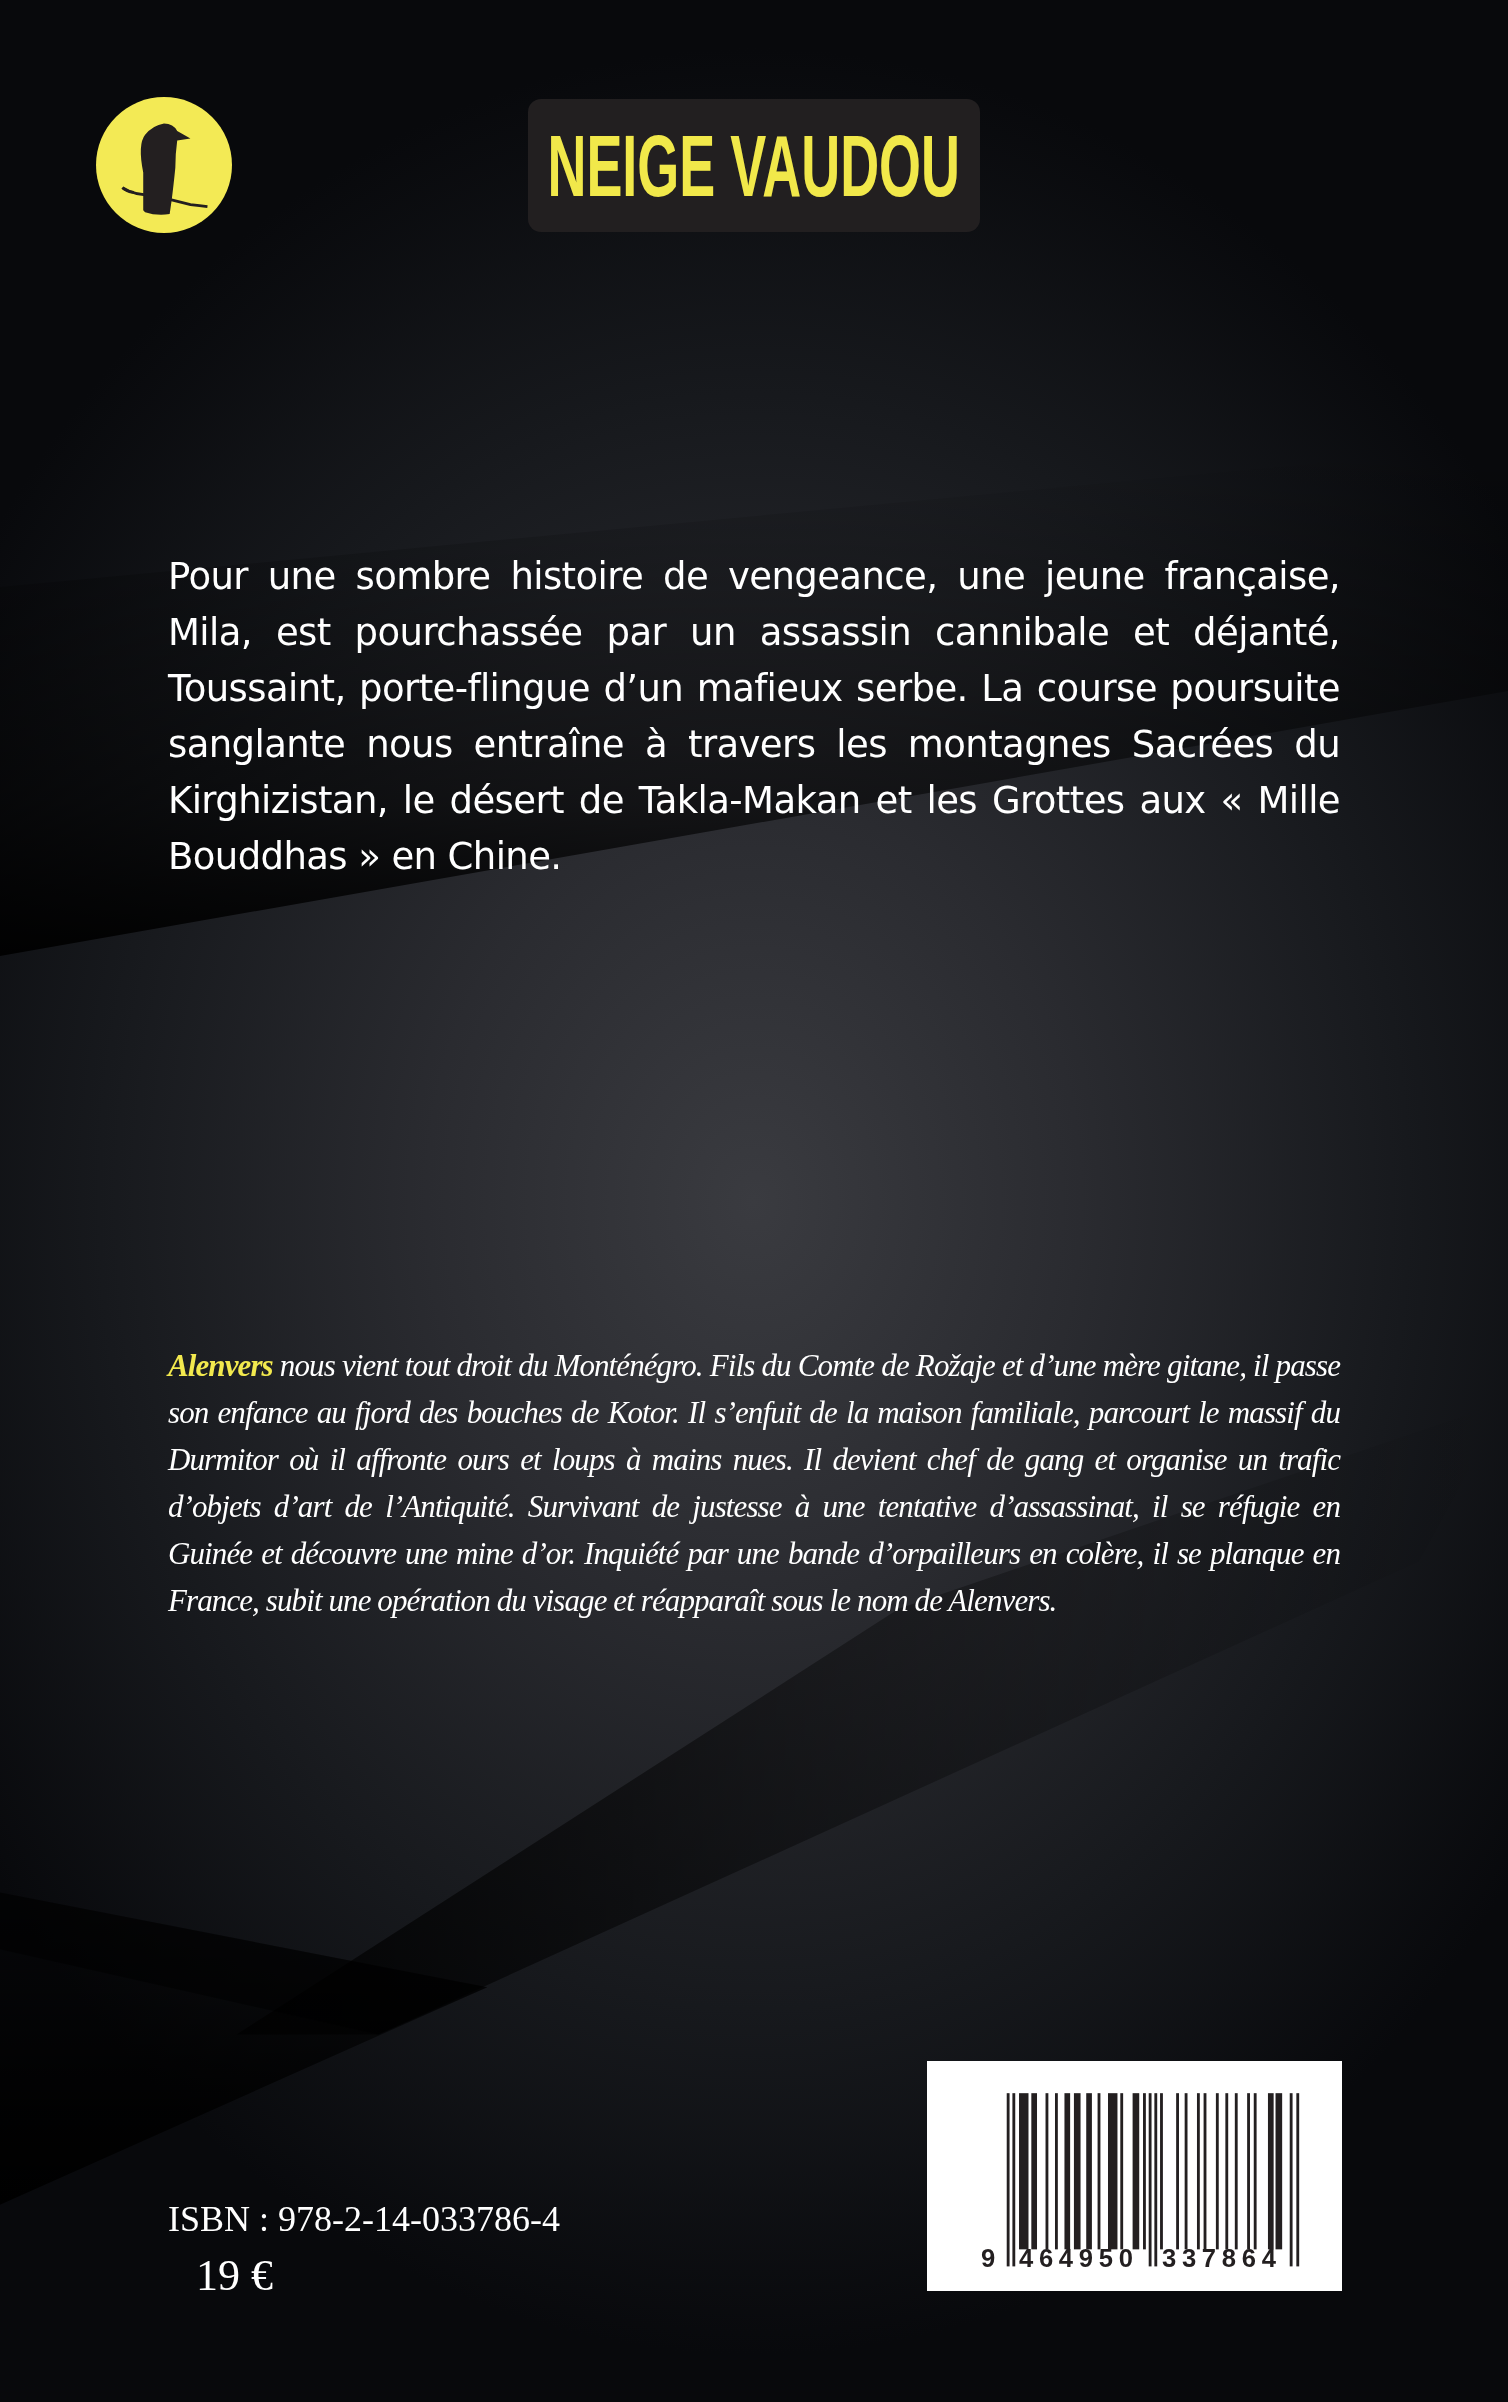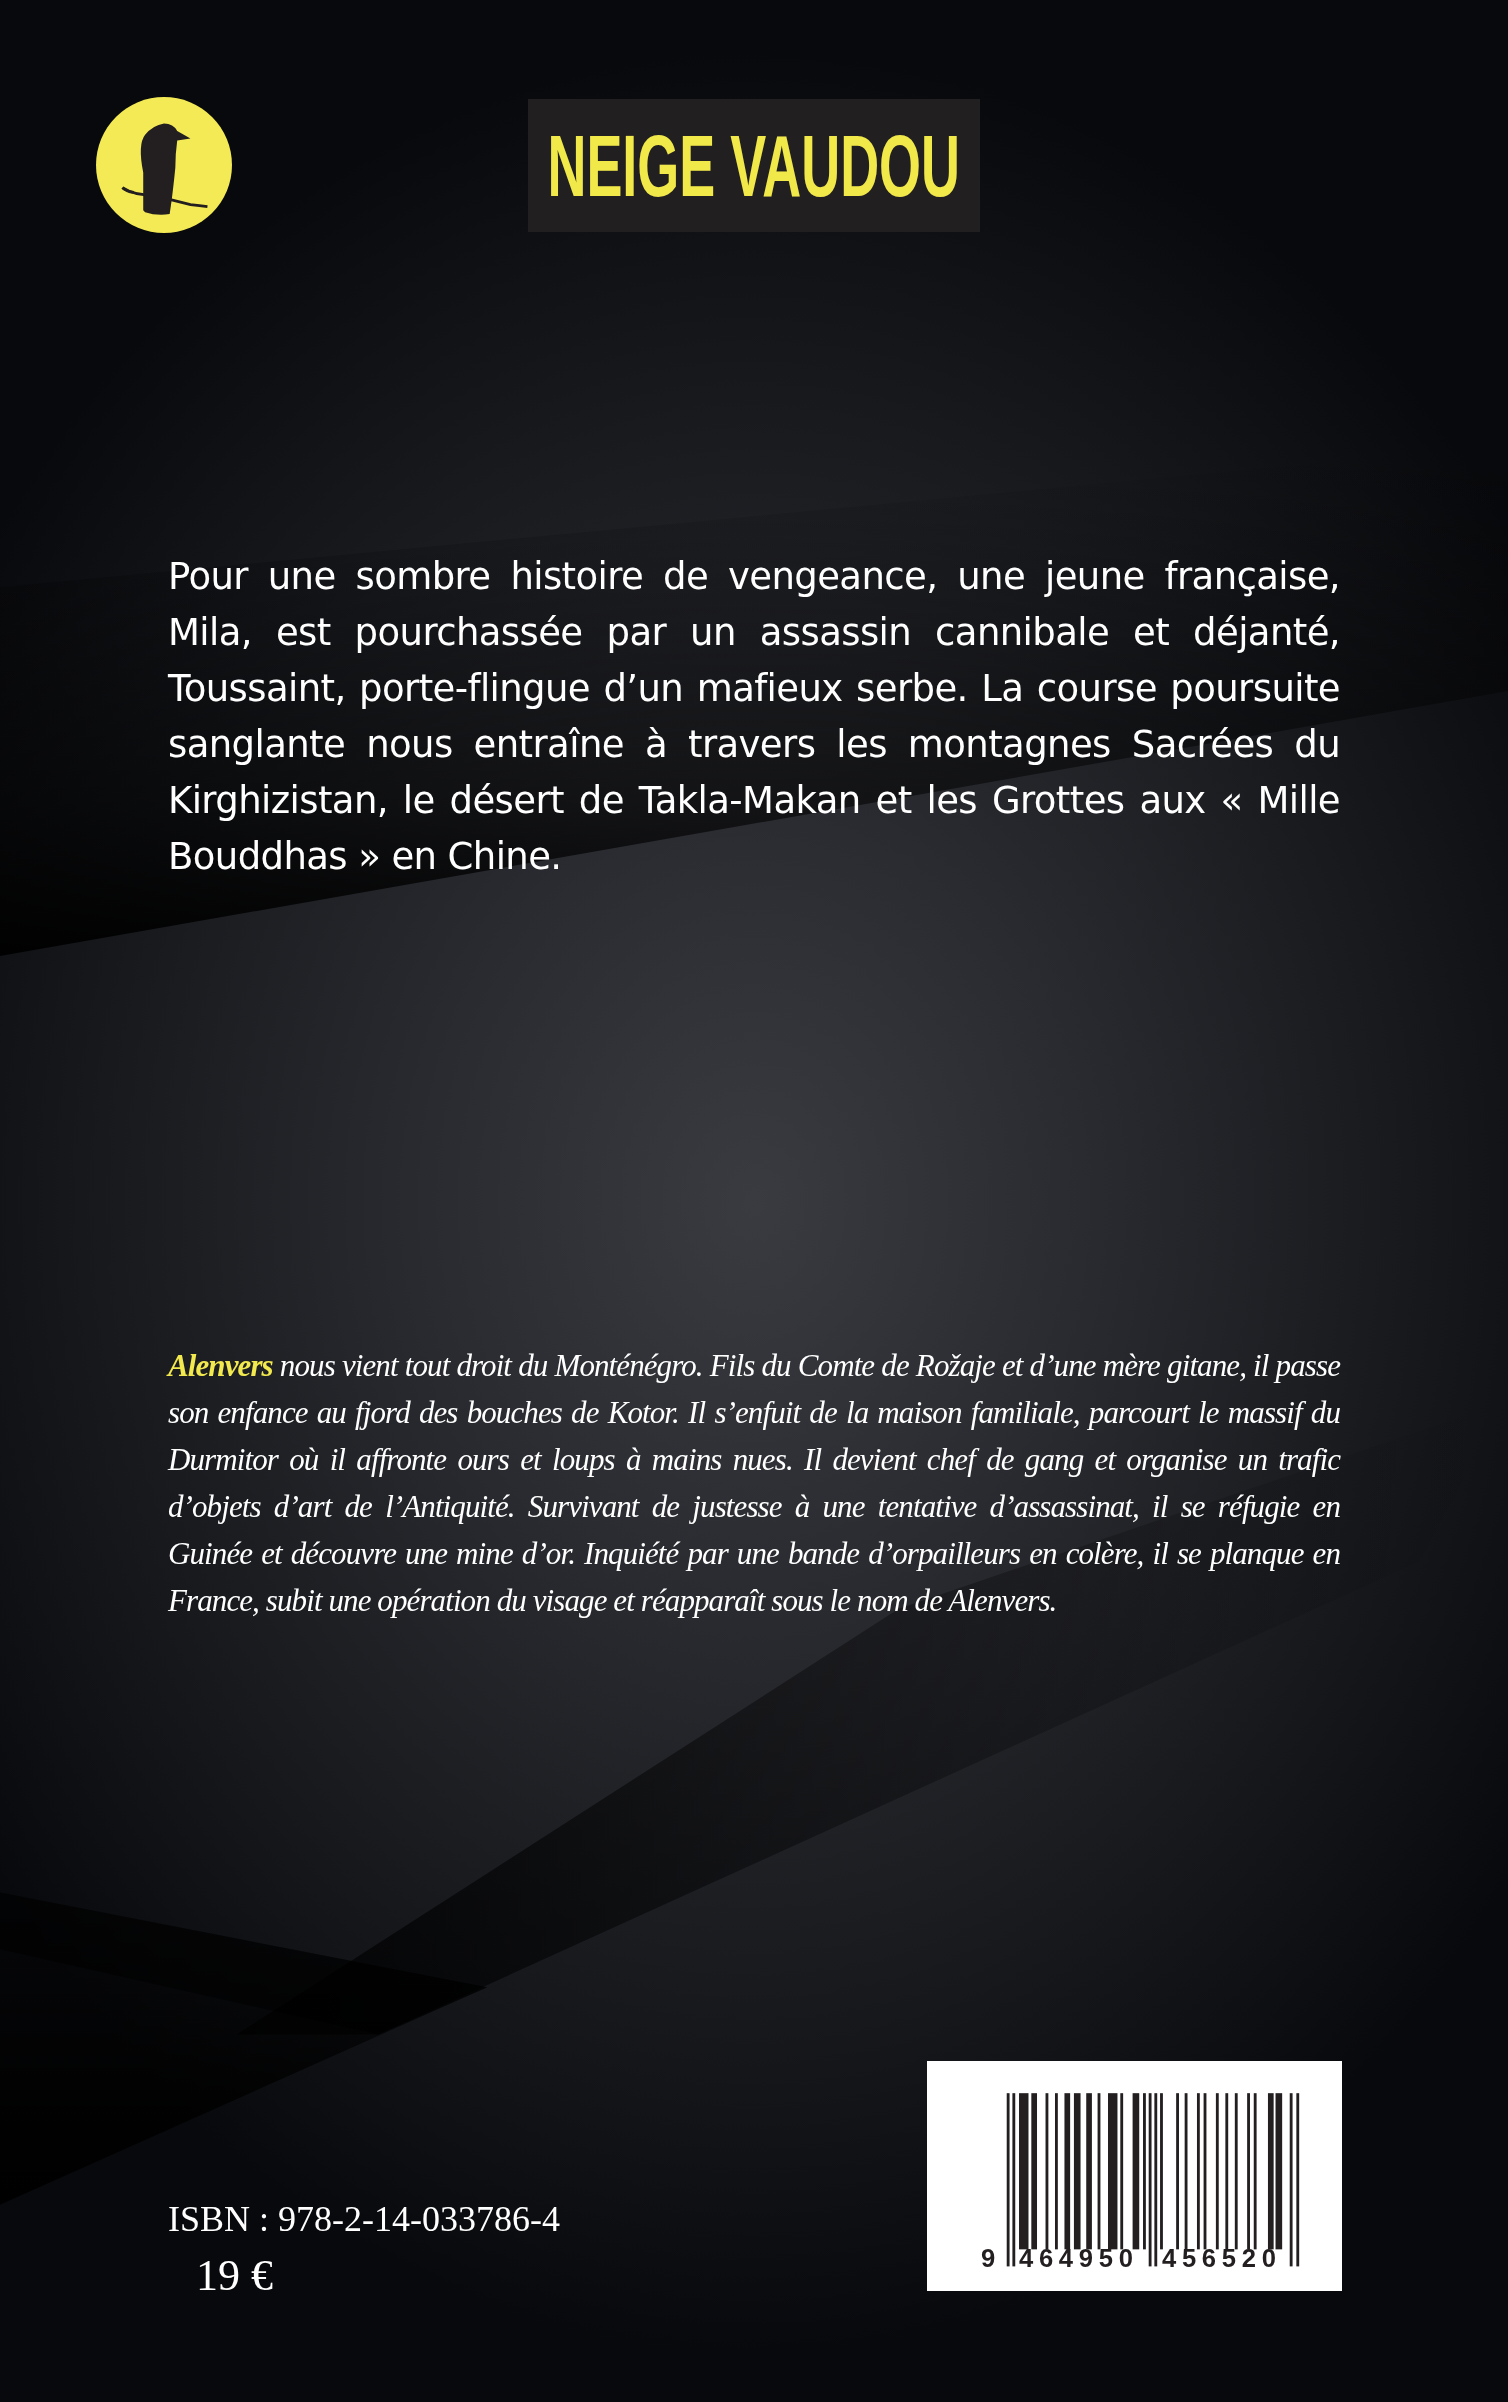--- a/index.html
+++ b/index.html
@@ -45,20 +45,21 @@
     .title-box {
       position: absolute;
       left: 528px;
       top: 99px;
       width: 452px;
       height: 133px;
       background: #221f20;
       display: flex;
       align-items: center;
       justify-content: center;
+      border-radius: 13px;
     }
     .title-text {
       font-family: "Liberation Sans", sans-serif;
       font-weight: bold;
       font-size: 87px;
       color: #f1e84a;
       letter-spacing: 0px;
       transform: scaleX(0.62);
       white-space: nowrap;
       line-height: 1;
@@ -235,17 +236,17 @@
         <rect x="345" y="34" width="3" height="165"></rect>
         <rect x="360" y="34" width="6" height="165"></rect>
         <rect x="368" y="34" width="7" height="165"></rect>
 
         <rect x="383" y="34" width="3" height="183"></rect>
         <rect x="390" y="34" width="3" height="183"></rect>
       </g>
     </svg>
     <span class="barcode-digits" style="left:54px; top:185px;">9</span>
     <span class="barcode-digits" style="left:92px; top:185px; letter-spacing:5.7px;">464950</span>
-    <span class="barcode-digits" style="left:235px; top:185px; letter-spacing:5.7px;">456520</span>
+    <span class="barcode-digits" style="left:235px; top:185px; letter-spacing:5.7px;">337864</span>
   </div>
 
 </div>
 
 
 </body></html>

